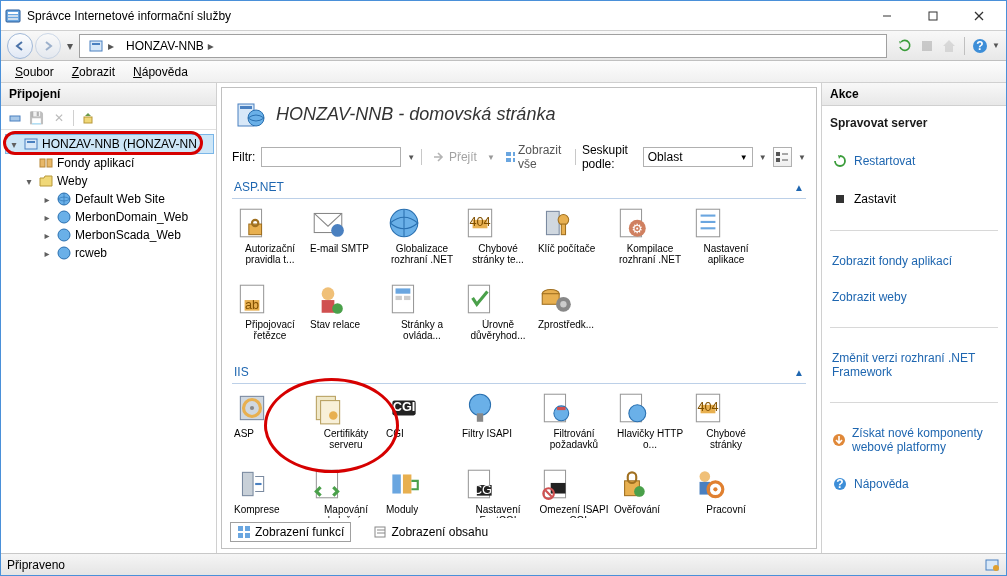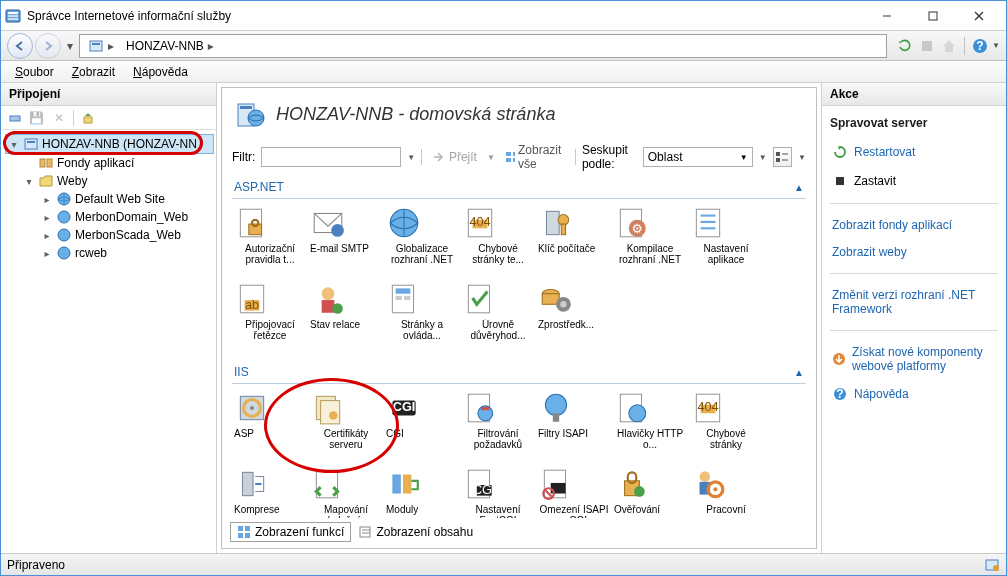--- a/index.html
+++ b/index.html
@@ -58,27 +58,27 @@
 .view-btn { width:28px; height:20px; border:1px solid #b0b0b0; background:linear-gradient(#fff,#eee); display:flex; align-items:center; justify-content:center;}
 .content-scroll { flex:1; overflow-y:auto; padding: 0 8px 8px 8px; position:relative;}
 .group-header { color: #1e66b0; border-bottom: 1px solid #bcd0e8; padding: 4px 2px; margin-bottom: 4px; display:flex; justify-content:space-between; align-items:center;}
 .group-collapse { color:#1e66b0; font-size:10px; }
 .icon-grid { display: flex; flex-wrap: wrap; gap: 0; }
 .feature-item { width: 76px; height: 76px; display: flex; flex-direction: column; align-items: flex-start; justify-content: flex-start; padding: 2px; text-align: center; }
 .feature-icon { width: 36px; height: 36px; margin-bottom: 2px; display:flex; align-items:center; justify-content:center; }
 .feature-label { font-size: 10px; line-height: 1.1; color: #000; overflow: hidden; max-height: 28px; }
 .highlight-circle { position:absolute; border: 3px solid #d60000; border-radius: 50%; pointer-events:none; }
 
-.bottom-tabs { display:flex; gap:0; padding: 4px 6px; }
+.bottom-tabs { display:flex; gap:15px; padding: 4px 6px; }
 .bottom-tab { display:flex; align-items:center; gap:4px; padding:2px 6px; border:1px solid transparent;}
 .bottom-tab.active { border:1px solid #a0a0a0; background:#fff; }
 
 
 .right-panel { width: 185px; background: #fff; border-left: 1px solid #d0d0d0; display:flex; flex-direction:column;}
-.actions { padding: 6px 8px; display:flex; flex-direction:column; gap:7px;}
+.actions { padding: 6px 8px; display:flex; flex-direction:column; gap:16px;}
 .action-section-title { font-weight: bold; padding: 4px 0; color:#1a1a1a;}
 .action-link { display:flex; align-items:center; gap:6px; padding: 3px 2px; color: #1e66b0; cursor:pointer; }
 .action-link.disabled { color: #888; }
 .action-sep { height:1px; background:#d8d8d8; margin:4px 0; }
 .action-icon { width:16px; height:16px; display:flex; align-items:center; justify-content:center;}
 
 
 .statusbar { height: 22px; background: linear-gradient(#f5f5f5,#e5e5e5); border-top: 1px solid #c8c8c8; display:flex; align-items:center; justify-content:space-between; padding:0 6px; }
 
 
@@ -491,35 +491,35 @@
                   <svg viewBox="0 0 34 34">
                     <rect x="6" y="10" width="22" height="14" rx="2" fill="#222"></rect>
                     <text x="17" y="20" text-anchor="middle" font-size="9" fill="#fff" font-weight="bold">CGI</text>
                   </svg>
                 </div>
                 <div class="feature-label">CGI</div>
               </div>
               <div class="feature-item">
                 <div class="feature-icon">
                   <svg viewBox="0 0 34 34">
+                    <circle cx="17" cy="14" r="10" fill="#6ab0e8" stroke="#2a70b0"></circle>
+                    <rect x="14" y="22" width="6" height="8" fill="#888"></rect>
+                  </svg>
+                </div>
+                <div class="feature-label">Filtry ISAPI</div>
+              </div>
+              <div class="feature-item">
+                <div class="feature-icon">
+                  <svg viewBox="0 0 34 34">
                     <rect x="6" y="4" width="20" height="26" fill="#fff" stroke="#999"></rect>
                     <circle cx="22" cy="22" r="7" fill="#6ab0e8" stroke="#2a70b0"></circle>
                     <rect x="18" y="16" width="8" height="3" fill="#d05050"></rect>
                   </svg>
                 </div>
                 <div class="feature-label">Filtrování požadavků</div>
-              </div>
-              <div class="feature-item">
-                <div class="feature-icon">
-                  <svg viewBox="0 0 34 34">
-                    <circle cx="17" cy="14" r="10" fill="#6ab0e8" stroke="#2a70b0"></circle>
-                    <rect x="14" y="22" width="6" height="8" fill="#888"></rect>
-                  </svg>
-                </div>
-                <div class="feature-label">Filtry ISAPI</div>
               </div>
               <div class="feature-item">
                 <div class="feature-icon">
                   <svg viewBox="0 0 34 34">
                     <rect x="6" y="4" width="20" height="26" fill="#fff" stroke="#999"></rect>
                     <circle cx="22" cy="22" r="8" fill="#6ab0e8" stroke="#2a70b0"></circle>
                   </svg>
                 </div>
                 <div class="feature-label">Hlavičky HTTP o...</div>
               </div>

